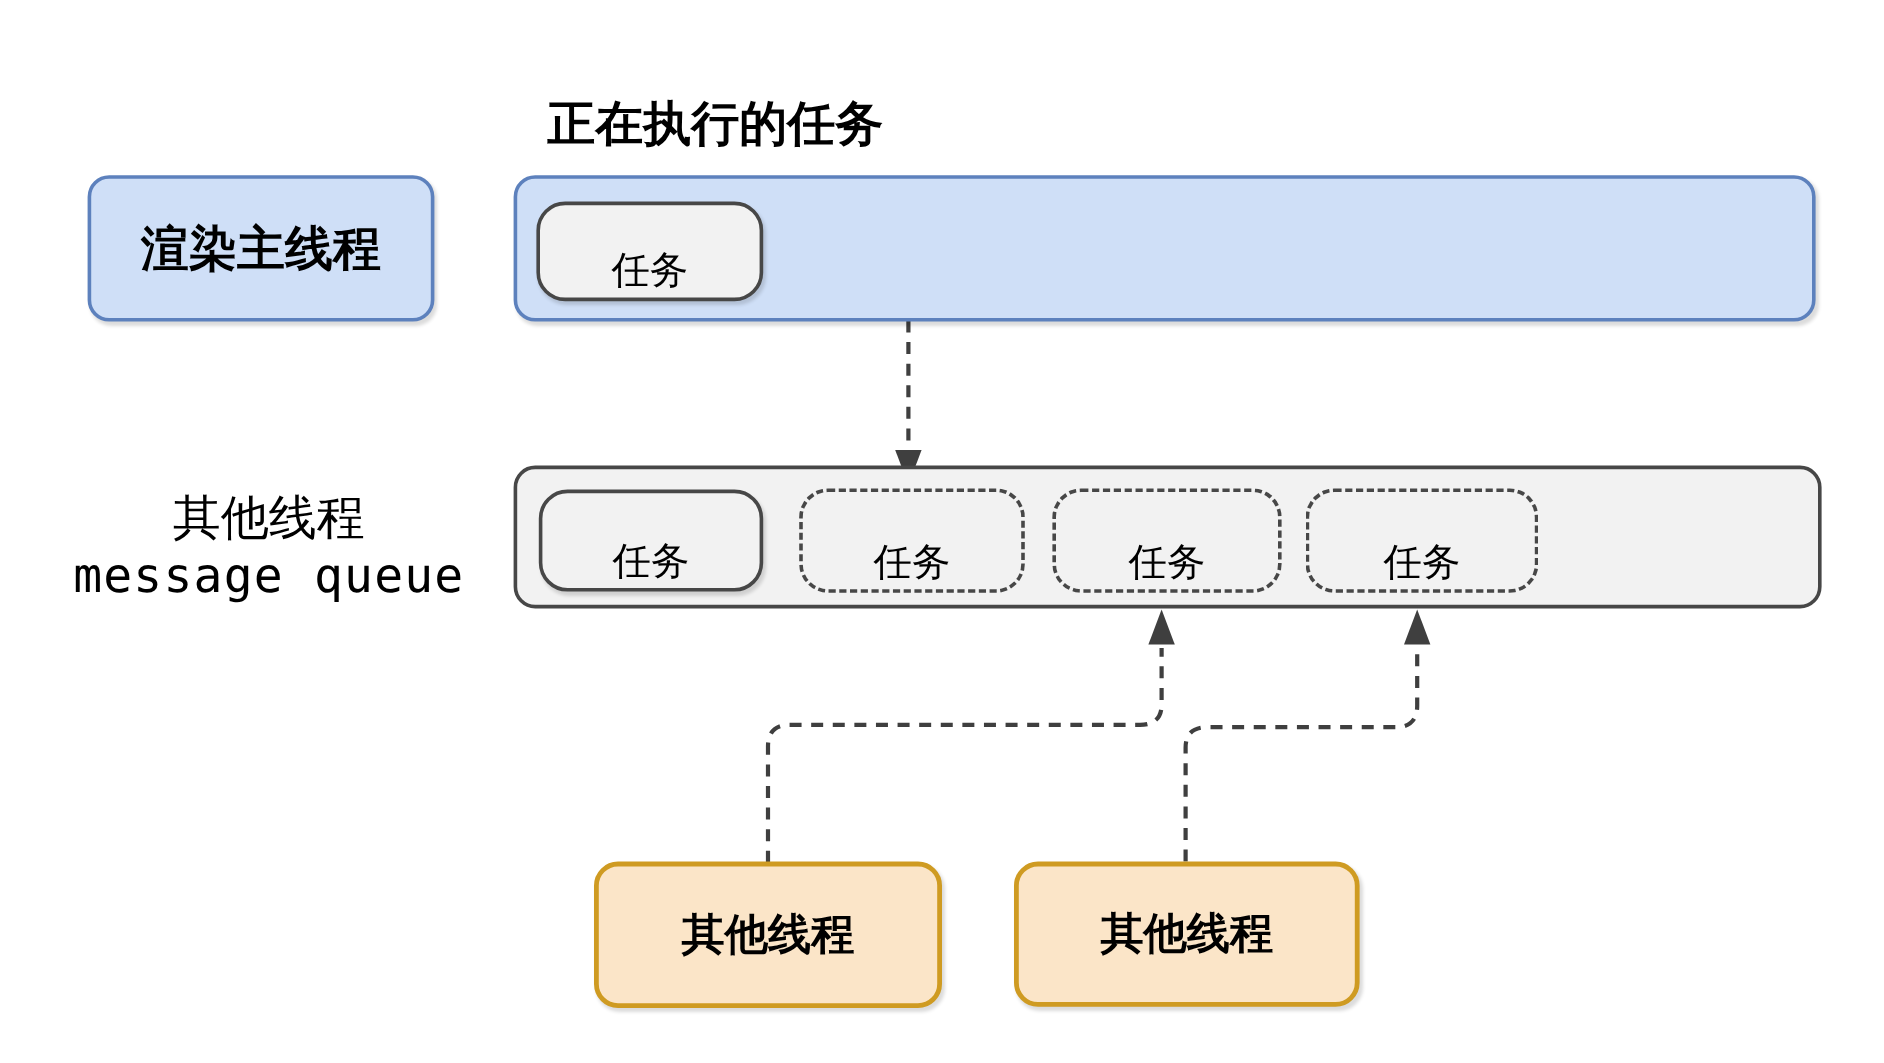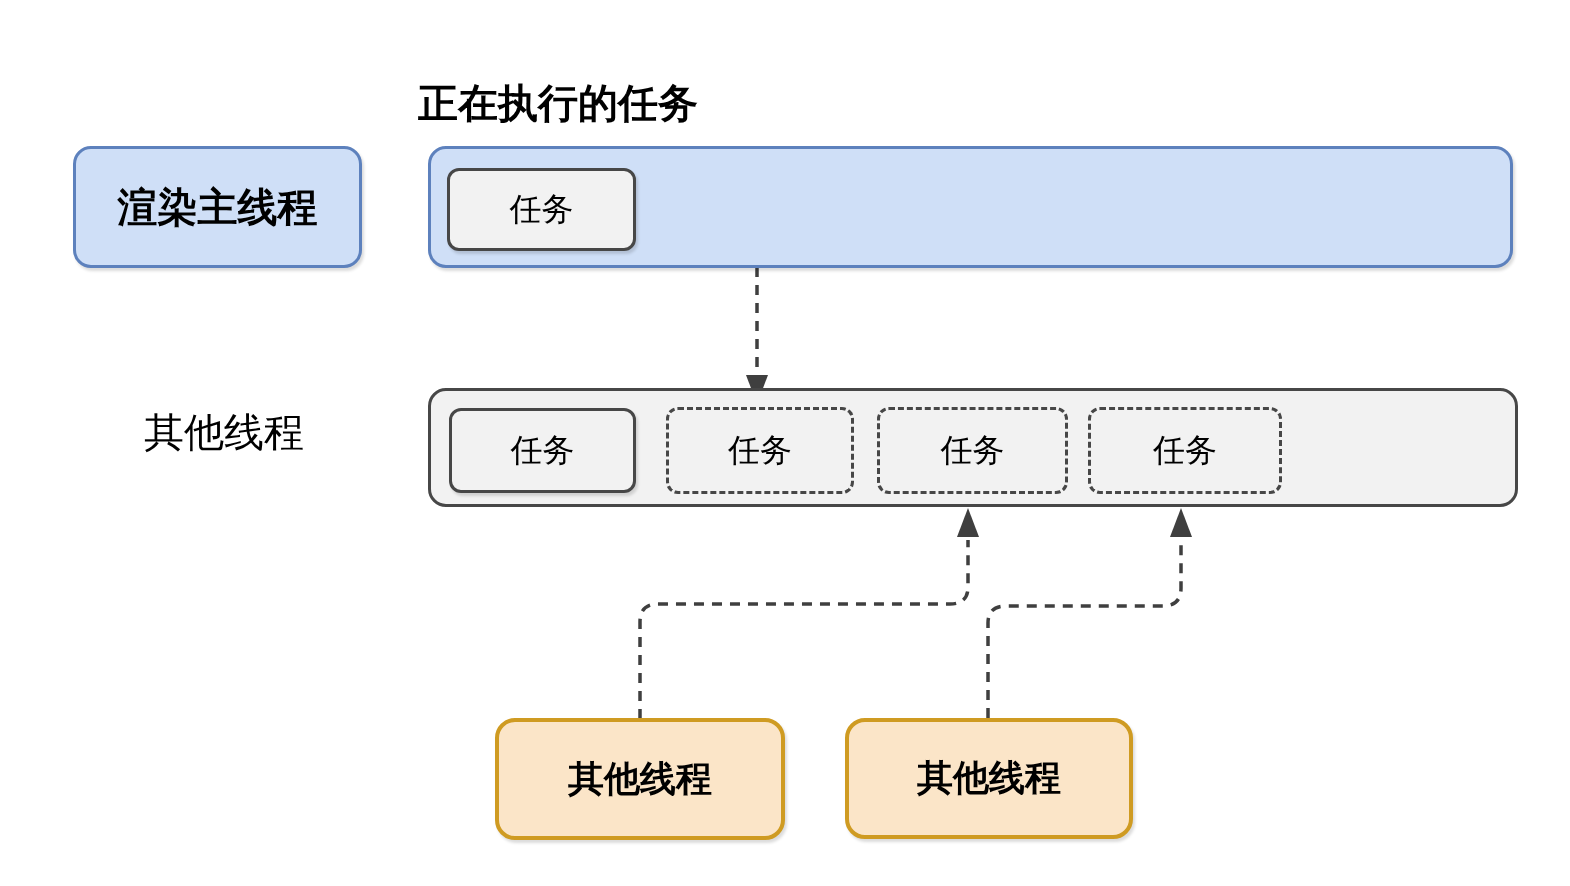--- a/index.html
+++ b/index.html
@@ -16,39 +16,39 @@
   .box {
     position: absolute;
     box-sizing: border-box;
     display: flex;
     align-items: center;
     justify-content: center;
   }
   .shadow { box-shadow: 2px 3px 3px rgba(0,0,0,0.14); }
 
   .title {
-    left: 418px; top: 76px;
+    left: 456px; top: 76px;
     font-size: 40px; font-weight: 600;
     white-space: nowrap;
   }
 
   .blue-node {
     background: var(--blue-fill);
     border: 3.5px solid var(--blue-stroke);
     border-radius: 18px;
   }
   #main-thread-box { left: 73px; top: 146px; width: 289px; height: 122px;
     font-size: 40px; font-weight: 700; }
   #executing-bar { left: 428px; top: 146px; width: 1085px; height: 122px; }
 
   .task-box {
     background: var(--gray-fill);
     border: 3.5px solid var(--gray-stroke);
-    border-radius: 12px;
-    display: flex; align-items: center; justify-content: center;
+    border-radius: 24px;
+    display: flex; align-items: flex-end; justify-content: center;
     font-size: 32px; font-weight: 400;
     position: absolute; box-sizing: border-box;
   }
   .task-dashed { border-style: dashed; background: transparent; }
 
   #bar-task { left: 16px; top: 19px; width: 189px; height: 83px; }
 
   #queue-label {
     left: 28px; top: 408px; width: 392px;
     text-align: center; line-height: 48px;
@@ -116,20 +116,21 @@
   </div>
 
   <div class="box blue-node shadow" id="executing-bar">
     <div class="task-box shadow" id="bar-task">
       <span>任务</span>
     </div>
   </div>
 
   <div class="abs" id="queue-label">
     <div>其他线程</div>
+    <div class="mono">message queue</div>
   </div>
 
   <div class="box" id="queue-container">
     <div class="task-box shadow" id="queue-task-1">
       <span>任务</span>
     </div>
     <div class="task-box task-dashed" id="queue-task-2">
       <span>任务</span>
     </div>
     <div class="task-box task-dashed" id="queue-task-3">

